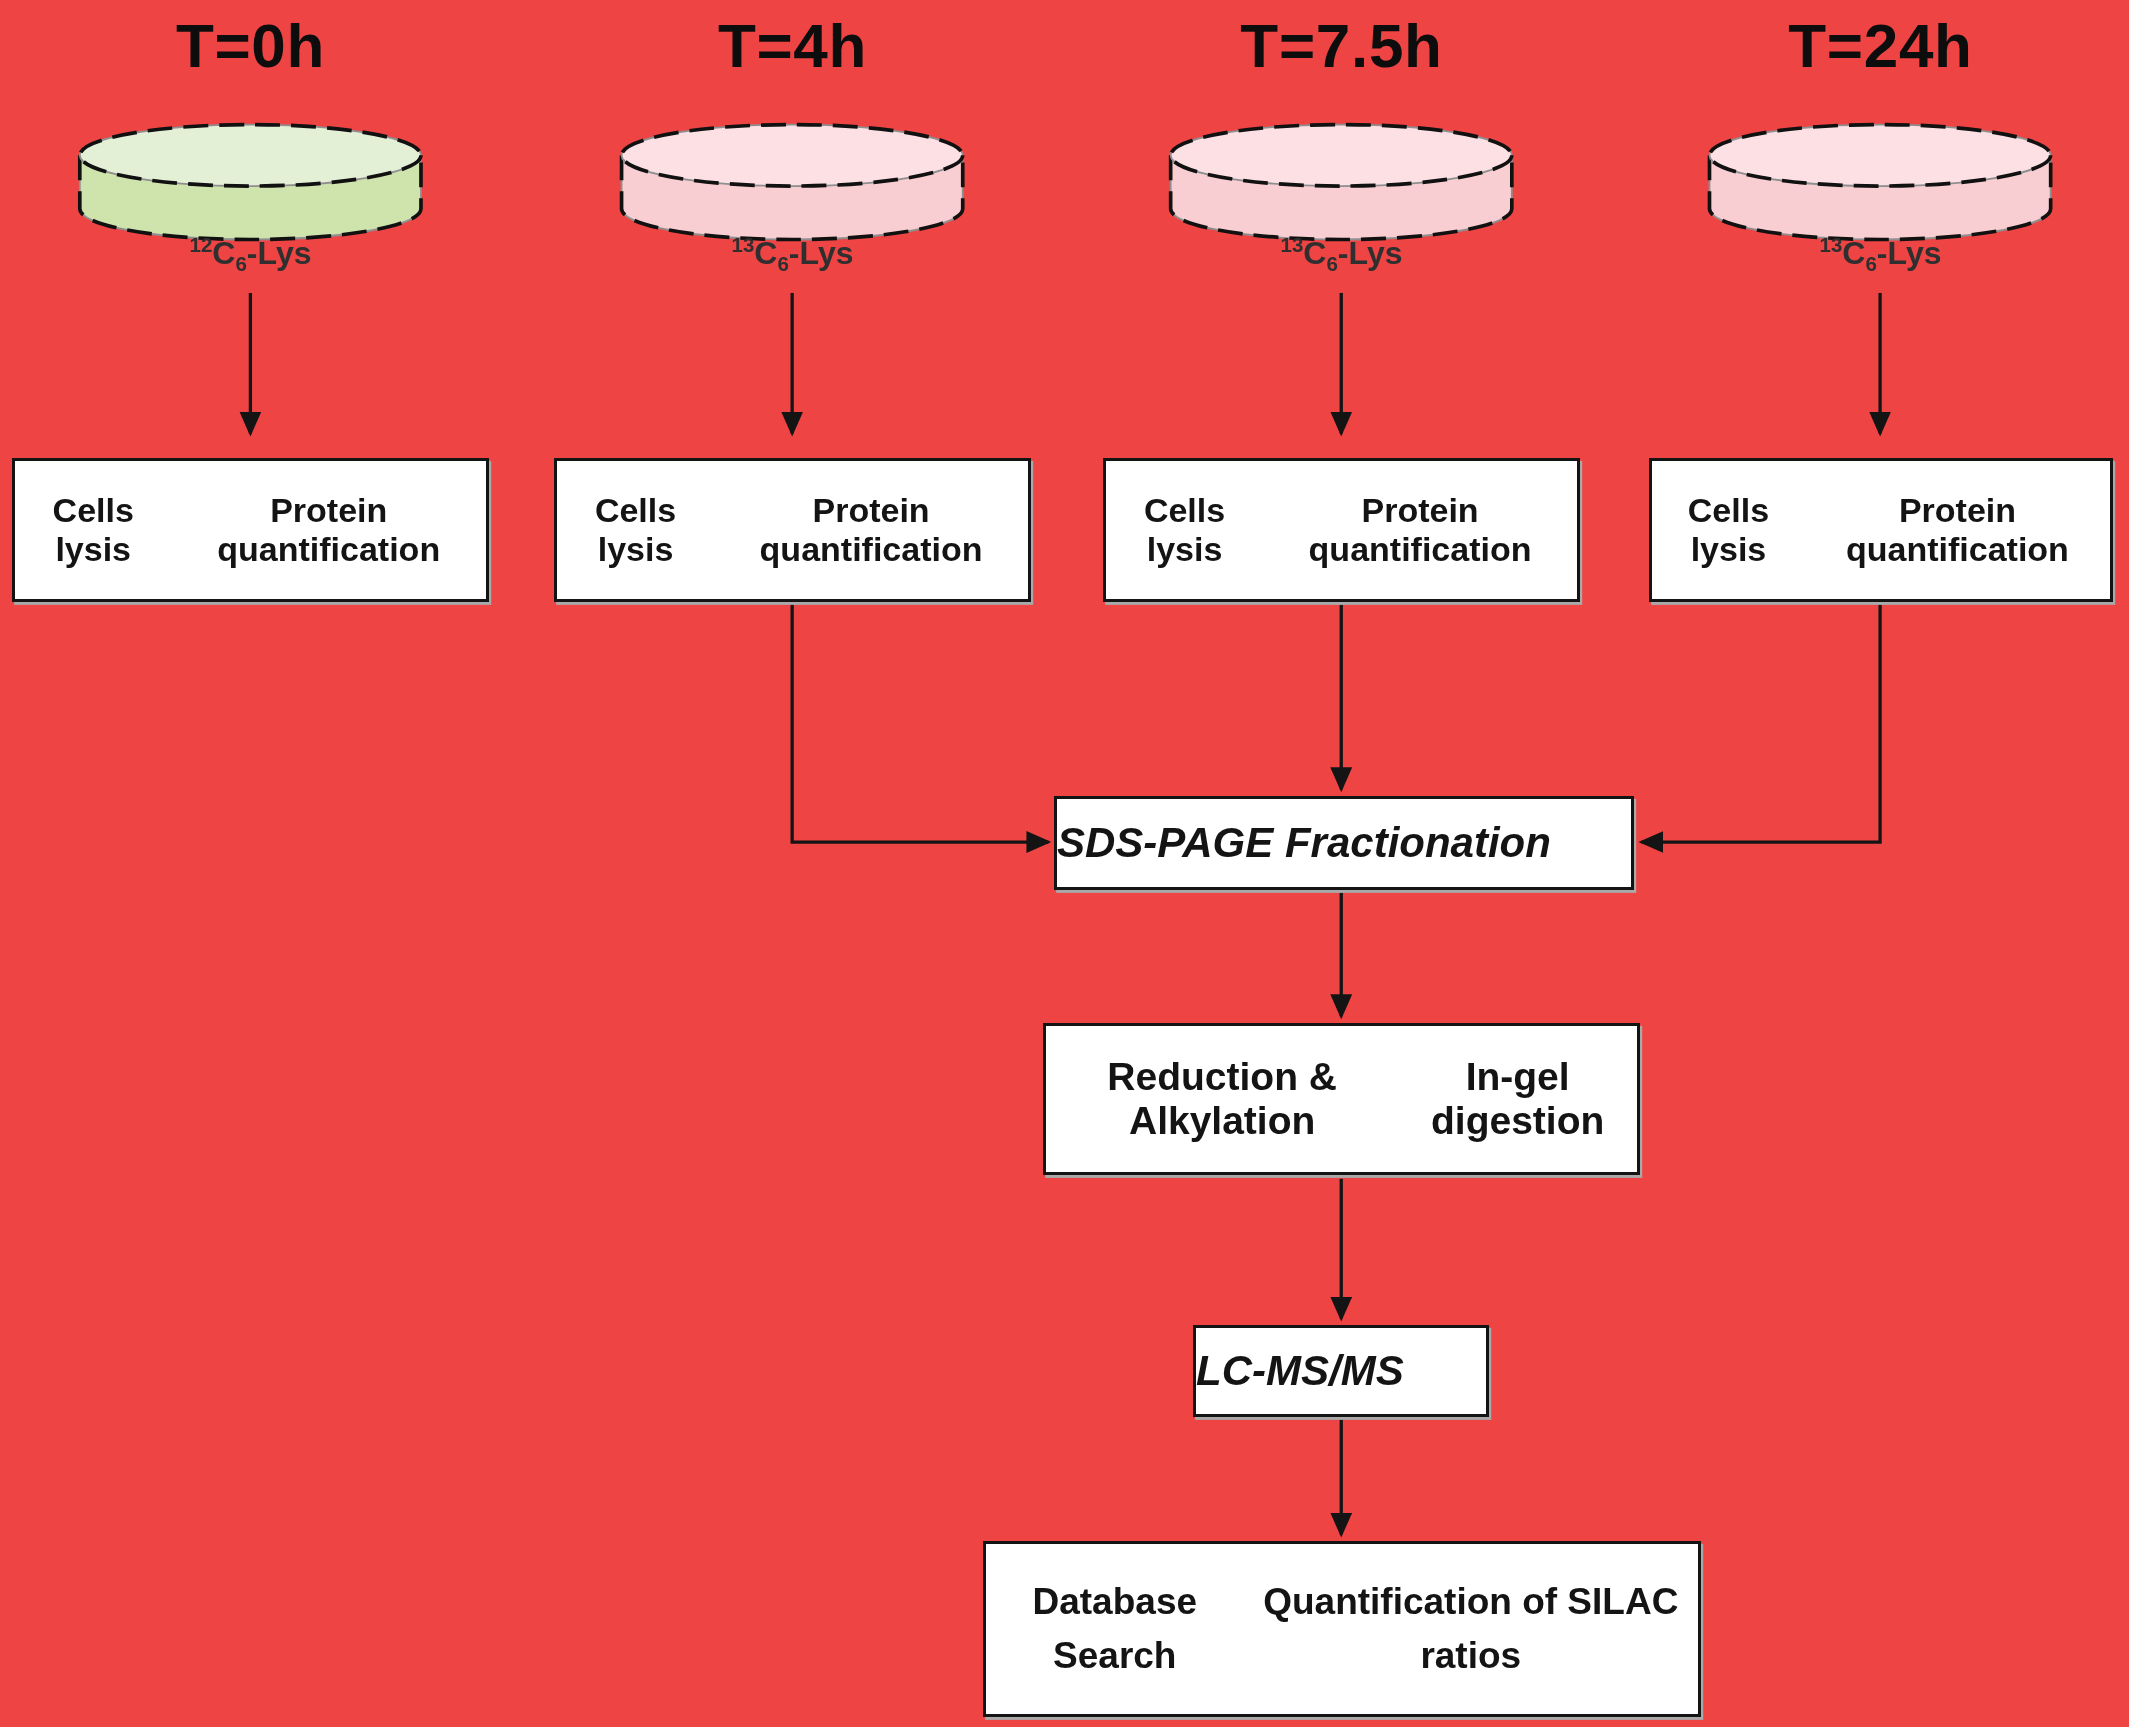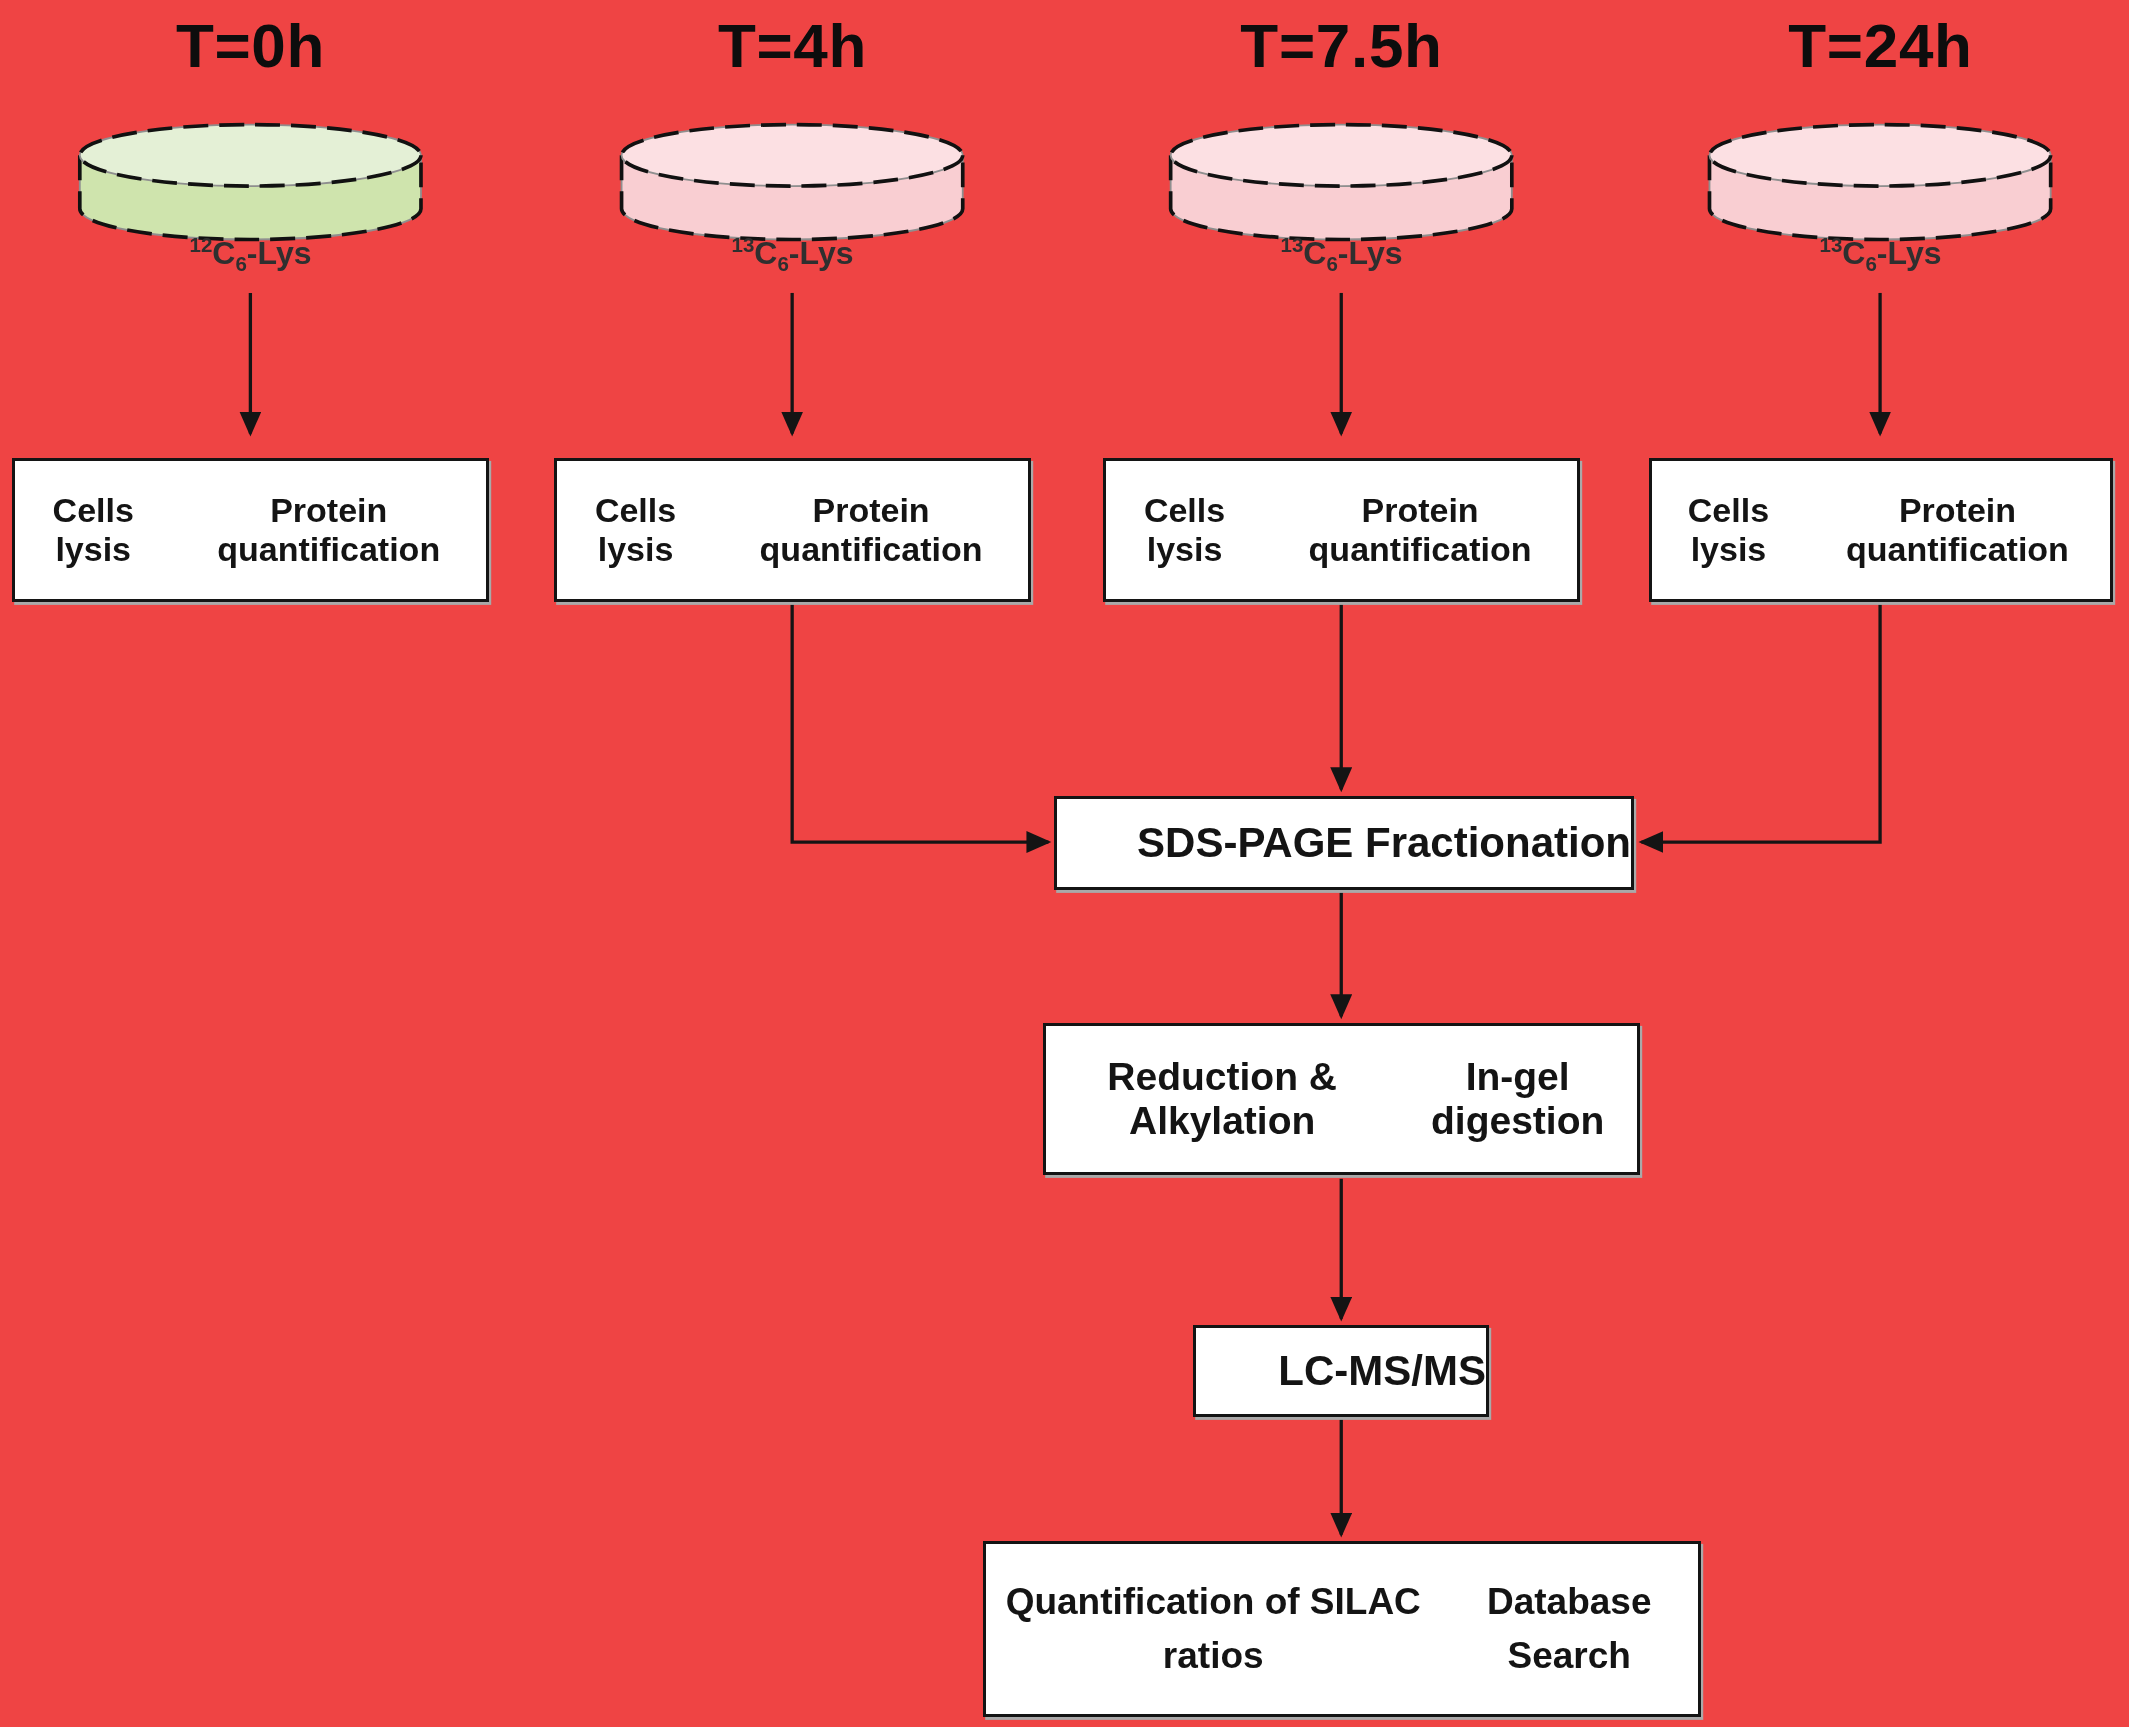--- a/index.html
+++ b/index.html
@@ -48,21 +48,21 @@
     border: 3.7px solid #141414;
     box-shadow: 2.2px 2.9px 0 #a9a9a9;
     display: flex;
     flex-direction: row;
     align-items: center;
     justify-content: space-evenly;
     text-align: center;
     color: #141414;
     font-weight: 700;
   }
-  .box.single { justify-content: flex-end; }
+  .box.single { justify-content: flex-start; font-style: italic; }
   .lysis-box  { width: 477px; height: 144px; top: 458px; font-size: 34px; }
   .sds-box    { left: 1054px; top: 796px; width: 580px; height: 94px; font-size: 42px; }
   .red-box    { left: 1043px; top: 1023px; width: 597px; height: 152px; font-size: 39px; }
   .lcms-box   { left: 1193px; top: 1325px; width: 296px; height: 92px; font-size: 42px; }
   .db-box     { left: 983px; top: 1541px; width: 718px; height: 176px; font-size: 37px;
                 justify-content: center; }
   .db-box .line { line-height: 1.45; }
   .lysis-box .line { padding: 0 7.3px; }
 </style>
 </head>
@@ -171,18 +171,18 @@
   <div class="box red-box">
     <div class="line">Reduction &amp; Alkylation</div>
     <div class="line">In-gel digestion</div>
   </div>
 
   <div class="box lcms-box single">
     <div class="line">LC-MS/MS</div>
   </div>
 
   <div class="box db-box">
+    <div class="line">Database Search</div>
     <div class="line">Quantification of SILAC ratios</div>
-    <div class="line">Database Search</div>
   </div>
 
 </div>
 
 
 </body></html>

